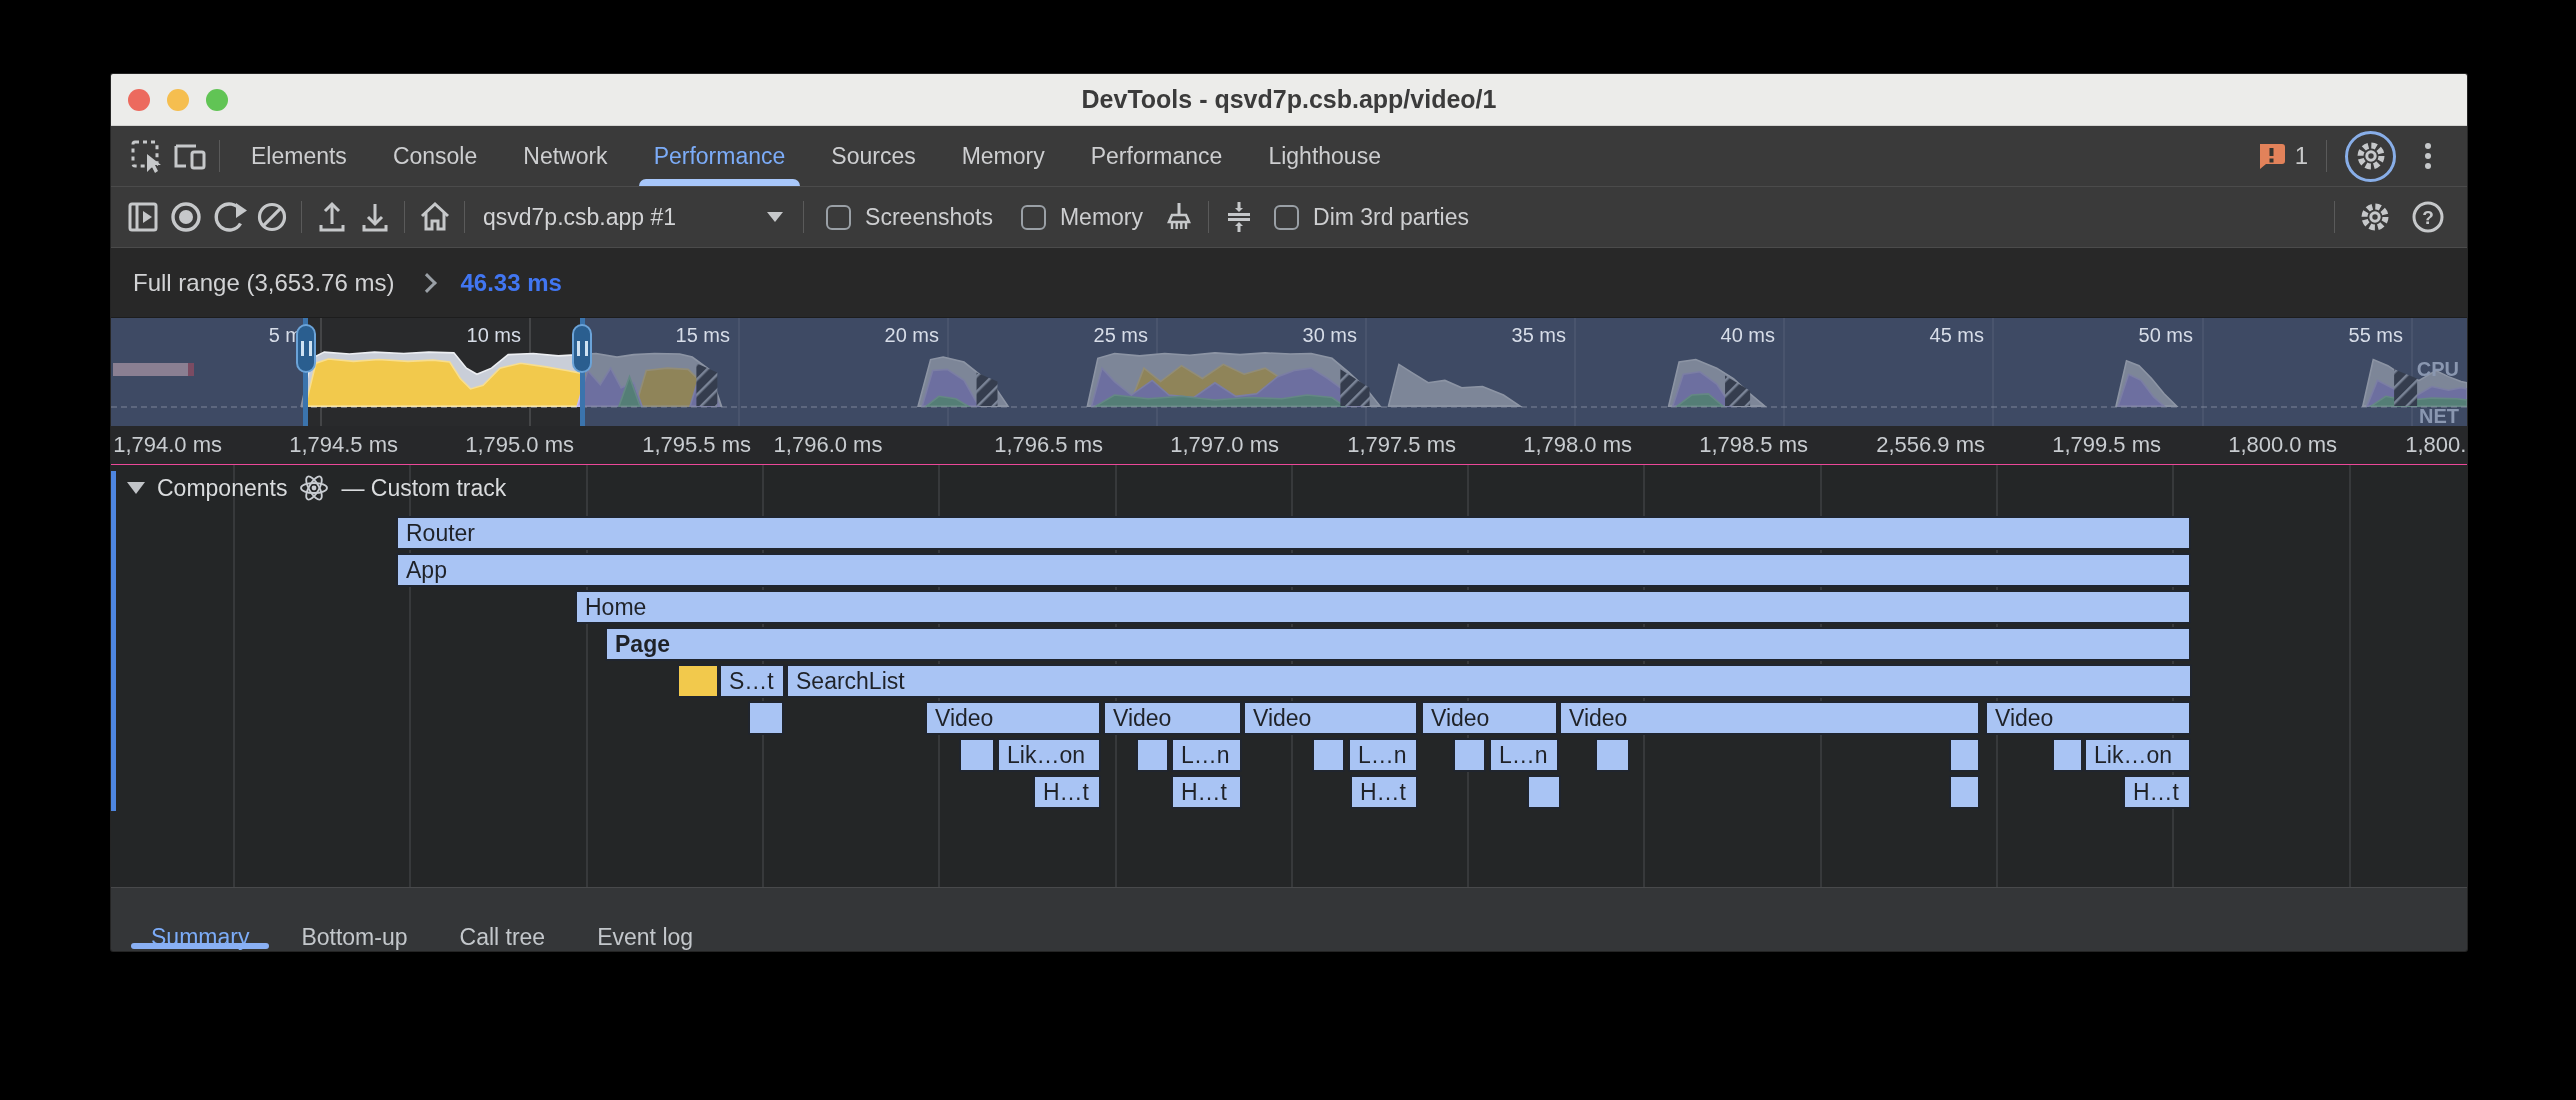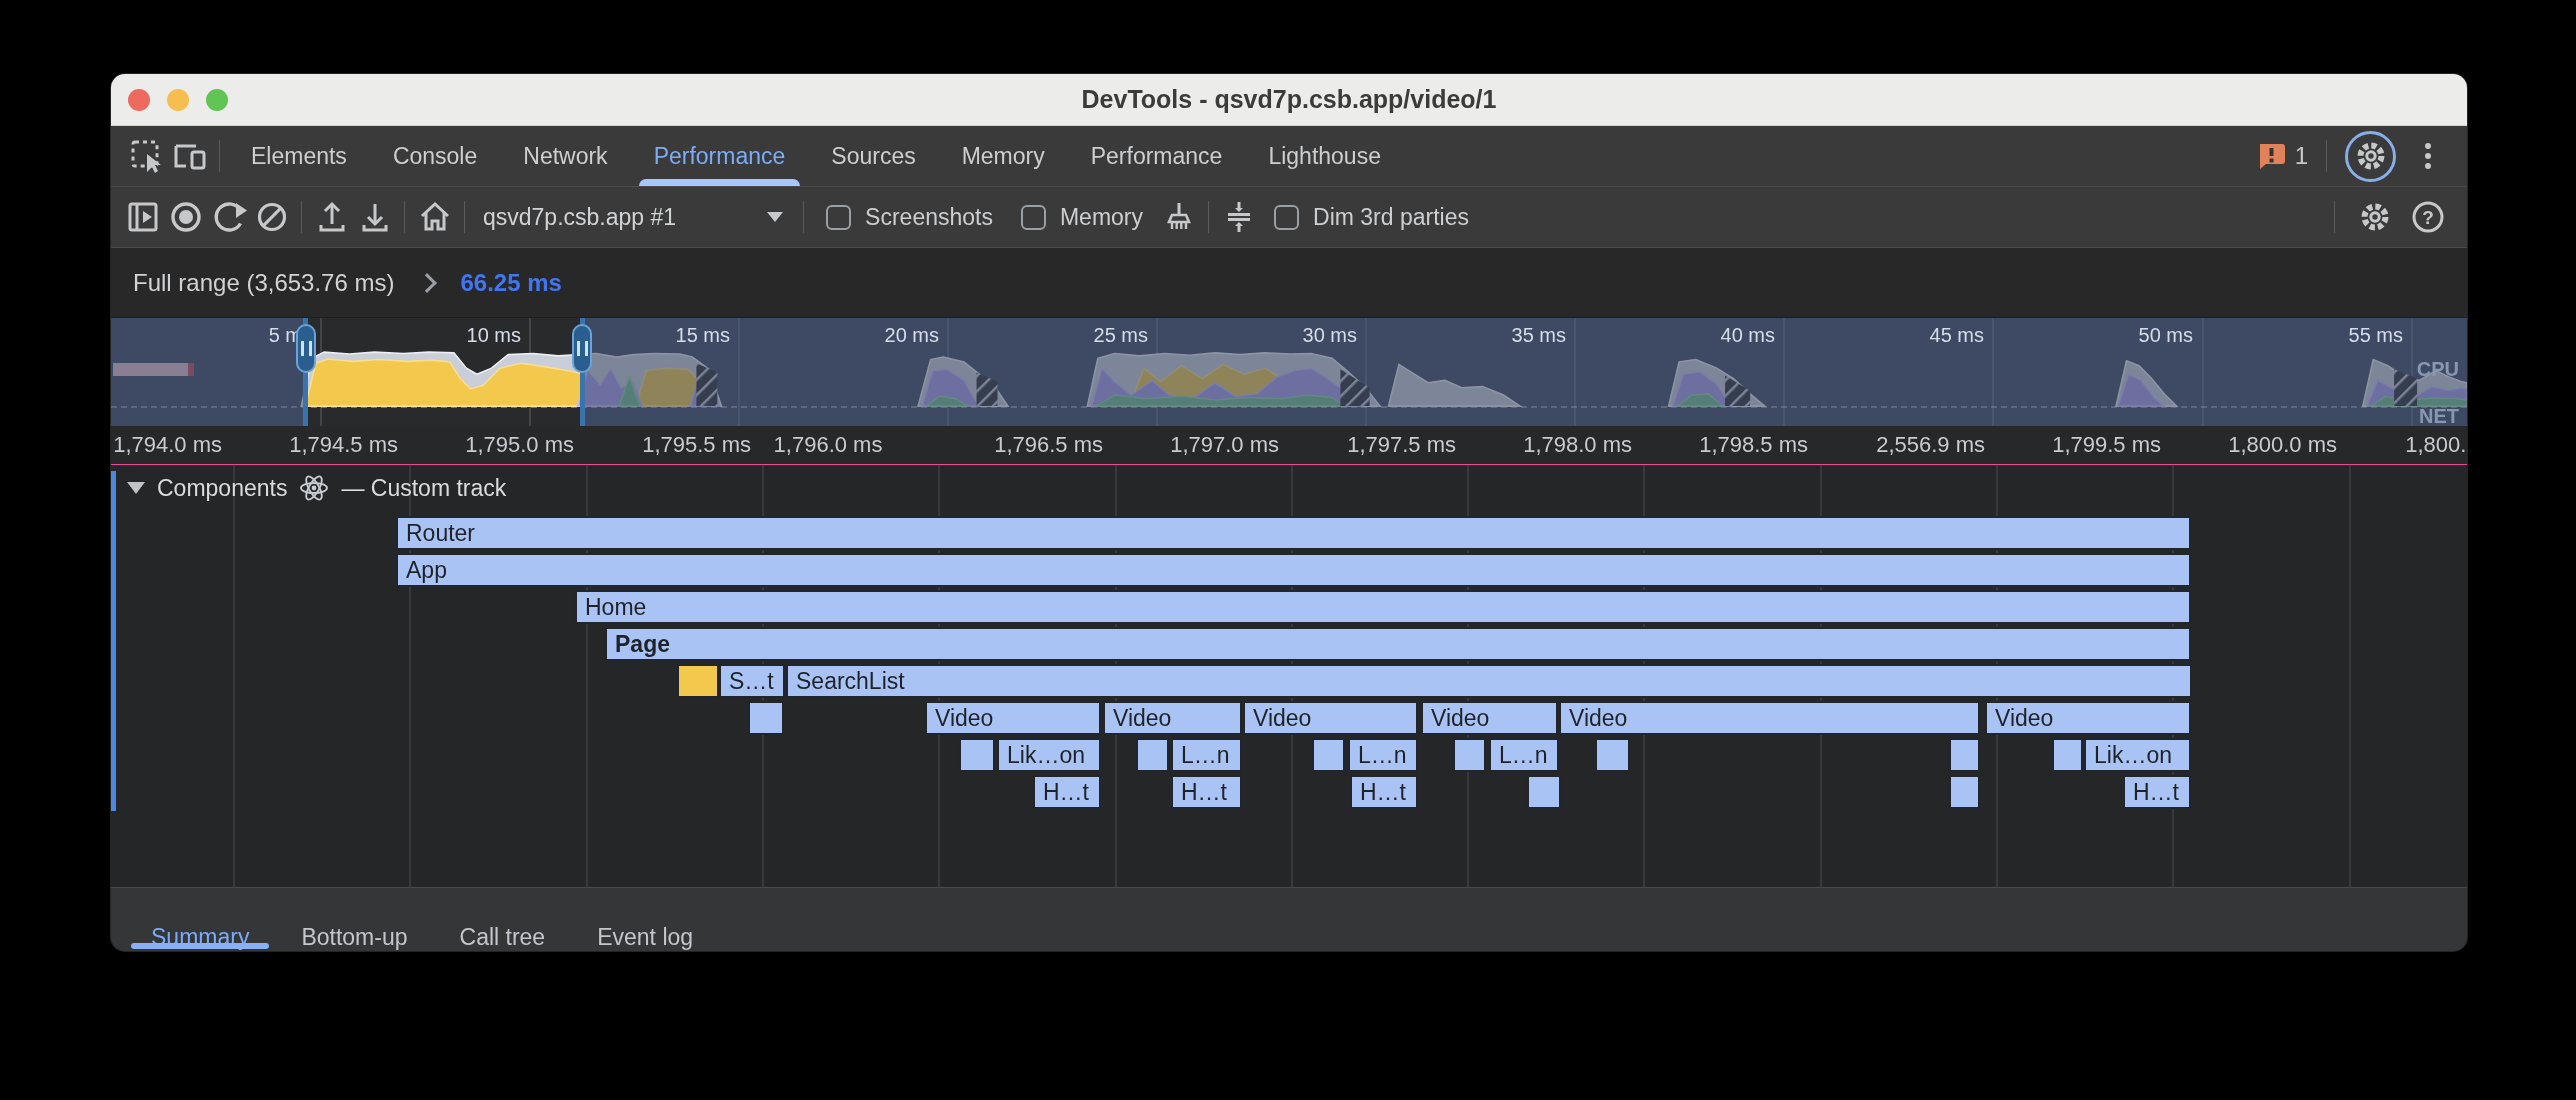--- a/index.html
+++ b/index.html
@@ -1,19 +1,19 @@
 <!DOCTYPE html>
 <html><head>
 <meta charset="utf-8">
 <style>
   * { margin:0; padding:0; box-sizing:border-box; }
   html,body { width:2576px; height:1100px; background:#000; overflow:hidden;
     font-family:"Liberation Sans", sans-serif; }
   .window { position:absolute; left:111px; top:74px; width:2356px; height:877px;
-    border-radius:14px; overflow:hidden; background:#282828; display:flex; flex-direction:column;
+    border-radius:2px; overflow:hidden; background:#282828; display:flex; flex-direction:column;
     box-shadow:0 0 0 1px rgba(255,255,255,.14), 0 20px 59px rgba(0,0,0,.8); }
 
   
   .titlebar { height:52px; background:#ECECEA; border-bottom:1px solid #D4D4D2;
     display:flex; align-items:center; justify-content:center; position:relative; flex:0 0 auto; }
   .lights { position:absolute; left:17px; top:0; height:100%; display:flex; align-items:center; gap:17px; }
   .light { width:22px; height:22px; border-radius:50%; }
   .light.red { background:#EC6A5E; } .light.yellow { background:#F5BE4F; } .light.green { background:#61C455; }
   .title { font-size:25px; font-weight:bold; color:#3B3B3B; }
 
@@ -277,21 +277,21 @@
           <circle r="14" fill="none" stroke="currentColor" stroke-width="3"></circle>
           <text x="0" y="7" text-anchor="middle" font-size="19" font-weight="bold" fill="currentColor" font-family="Liberation Sans, sans-serif">?</text>
         </svg>
       </div>
     </div>
   </div>
 
   <div class="breadcrumb">
     <span class="bc-full">Full range (3,653.76 ms)</span>
     <span class="chev"></span>
-    <span class="bc-sel">66.25 ms</span>
+    <span class="bc-sel">46.33 ms</span>
   </div>
 
   <div class="overview">
     <div class="ov-window" id="ov-window" style="left: 194px; width: 277px;"></div>
     <div id="ov-grids">
         <div class="ov-grid" style="left: 209px;"></div>
         <div class="ov-grid" style="left: 418px;"></div>
         <div class="ov-grid" style="left: 627px;"></div>
         <div class="ov-grid" style="left: 836px;"></div>
         <div class="ov-grid" style="left: 1045px;"></div>

